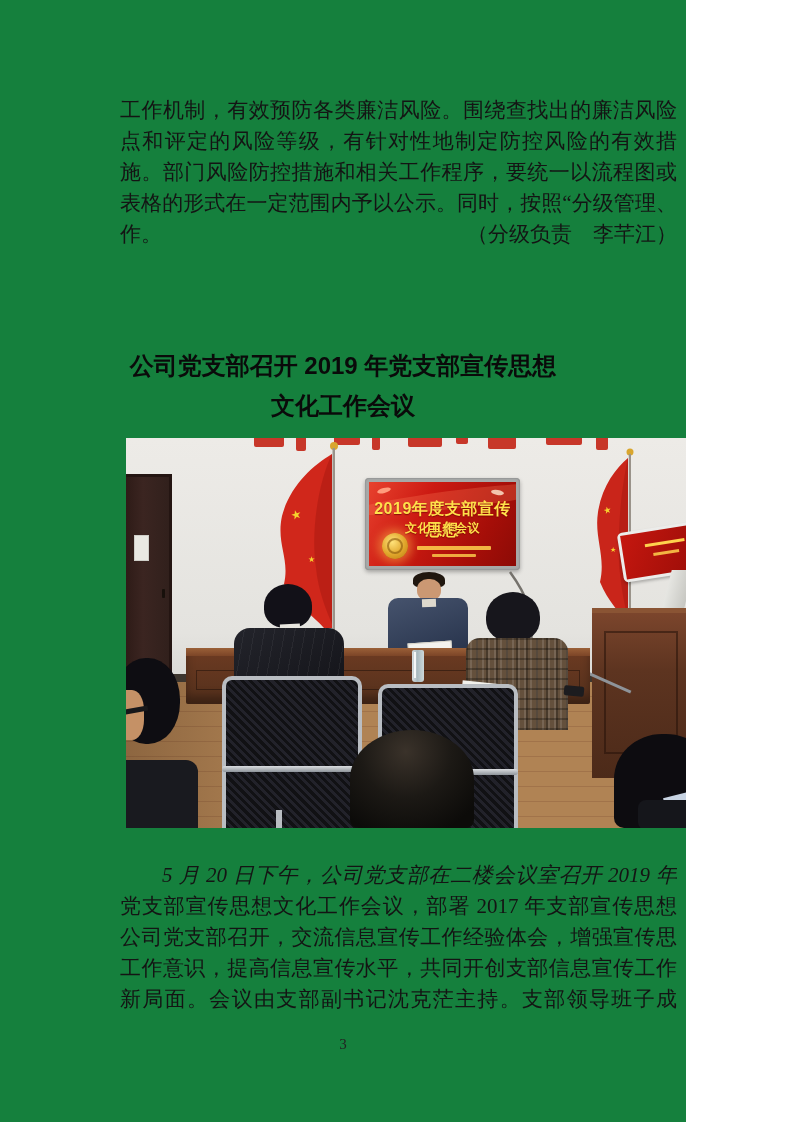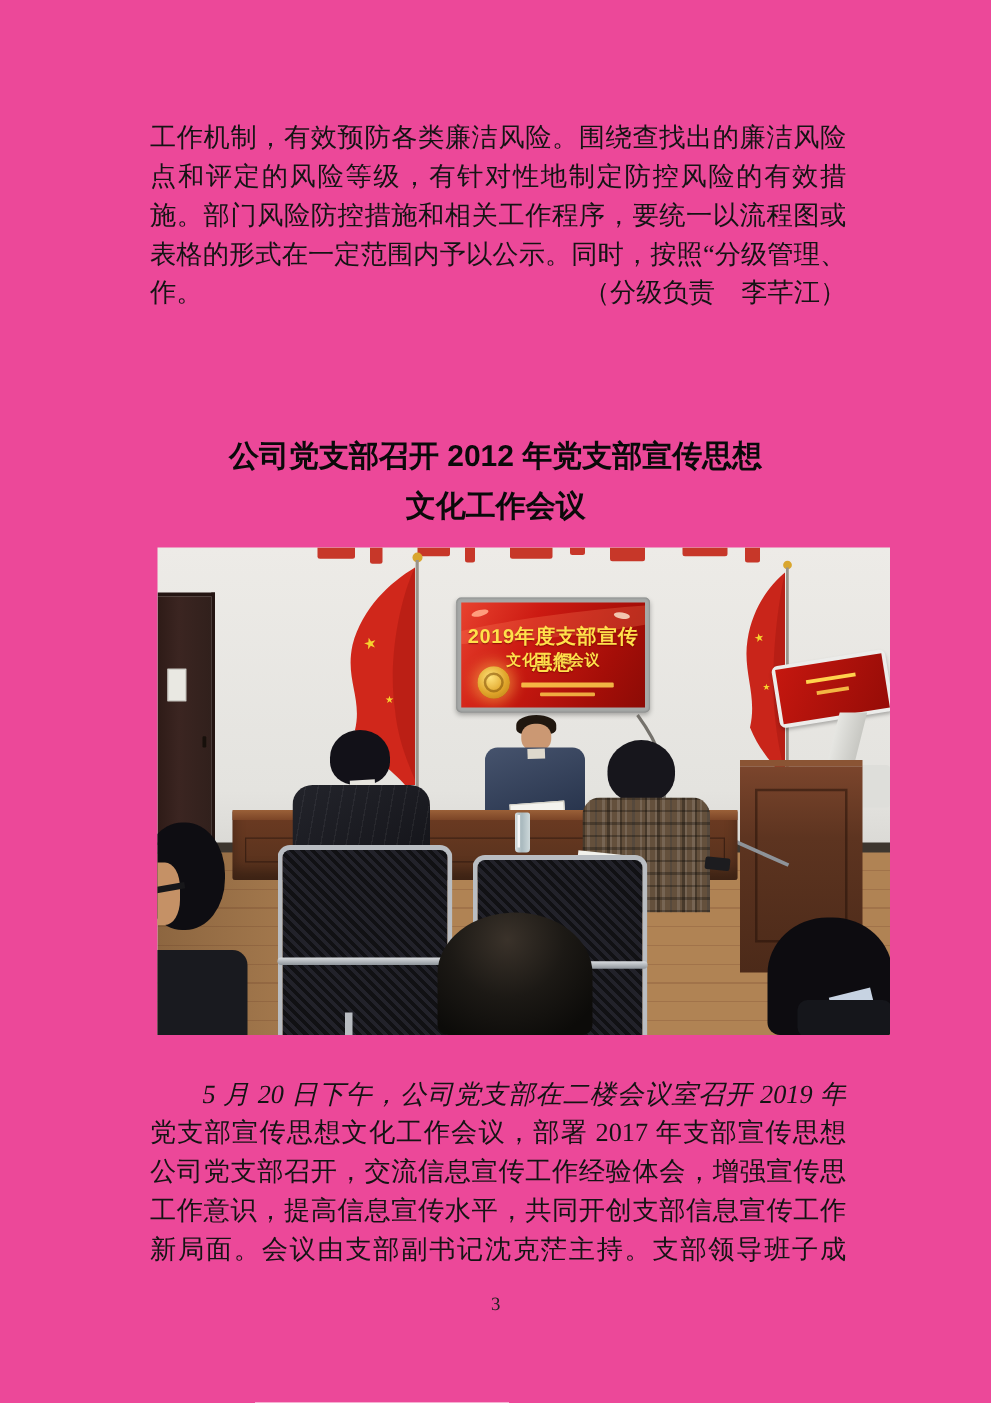--- a/index.html
+++ b/index.html
@@ -1,17 +1,17 @@
 <!DOCTYPE html>
 <html><head>
 <meta charset="utf-8">
 <style>
   html,body{margin:0;padding:0;background:#ffffff;}
   .page{
-    position:relative;width:793px;height:1122px;background:#ec4899;overflow:hidden;
+    position:relative;width:686px;height:1122px;background:#15803d;overflow:hidden;
     font-family:"Liberation Serif",serif;color:#141414;
   }
   
   .textblock{position:absolute;left:120px;width:557px;}
   .tline{
     font-size:21px;line-height:31px;height:31px;
     text-align:justify;text-align-last:justify;
     white-space:normal;overflow:hidden;
   }
   .tline.indent{text-indent:42px;font-style:italic;}
@@ -123,21 +123,21 @@
     <div class="tline">点和评定的风险等级，有针对性地制定防控风险的有效措</div>
     <div class="tline">施。部门风险防控措施和相关工作程序，要统一以流程图或</div>
     <div class="tline">表格的形式在一定范围内予以公示。同时，按照“分级管理、</div>
     <div class="lastline">
       <span>作。</span>
       <span>（分级负责　李芊江）</span>
     </div>
   </div>
 
   <div class="title">
-    <div>公司党支部召开 2012 年党支部宣传思想</div>
+    <div>公司党支部召开 2019 年党支部宣传思想</div>
     <div>文化工作会议</div>
   </div>
 
   <div class="photo">
     <span class="frag f1"></span>
     <span class="frag f2"></span>
     <span class="frag f3"></span>
     <span class="frag f4"></span>
     <span class="frag f5"></span>
     <span class="frag f6"></span>

